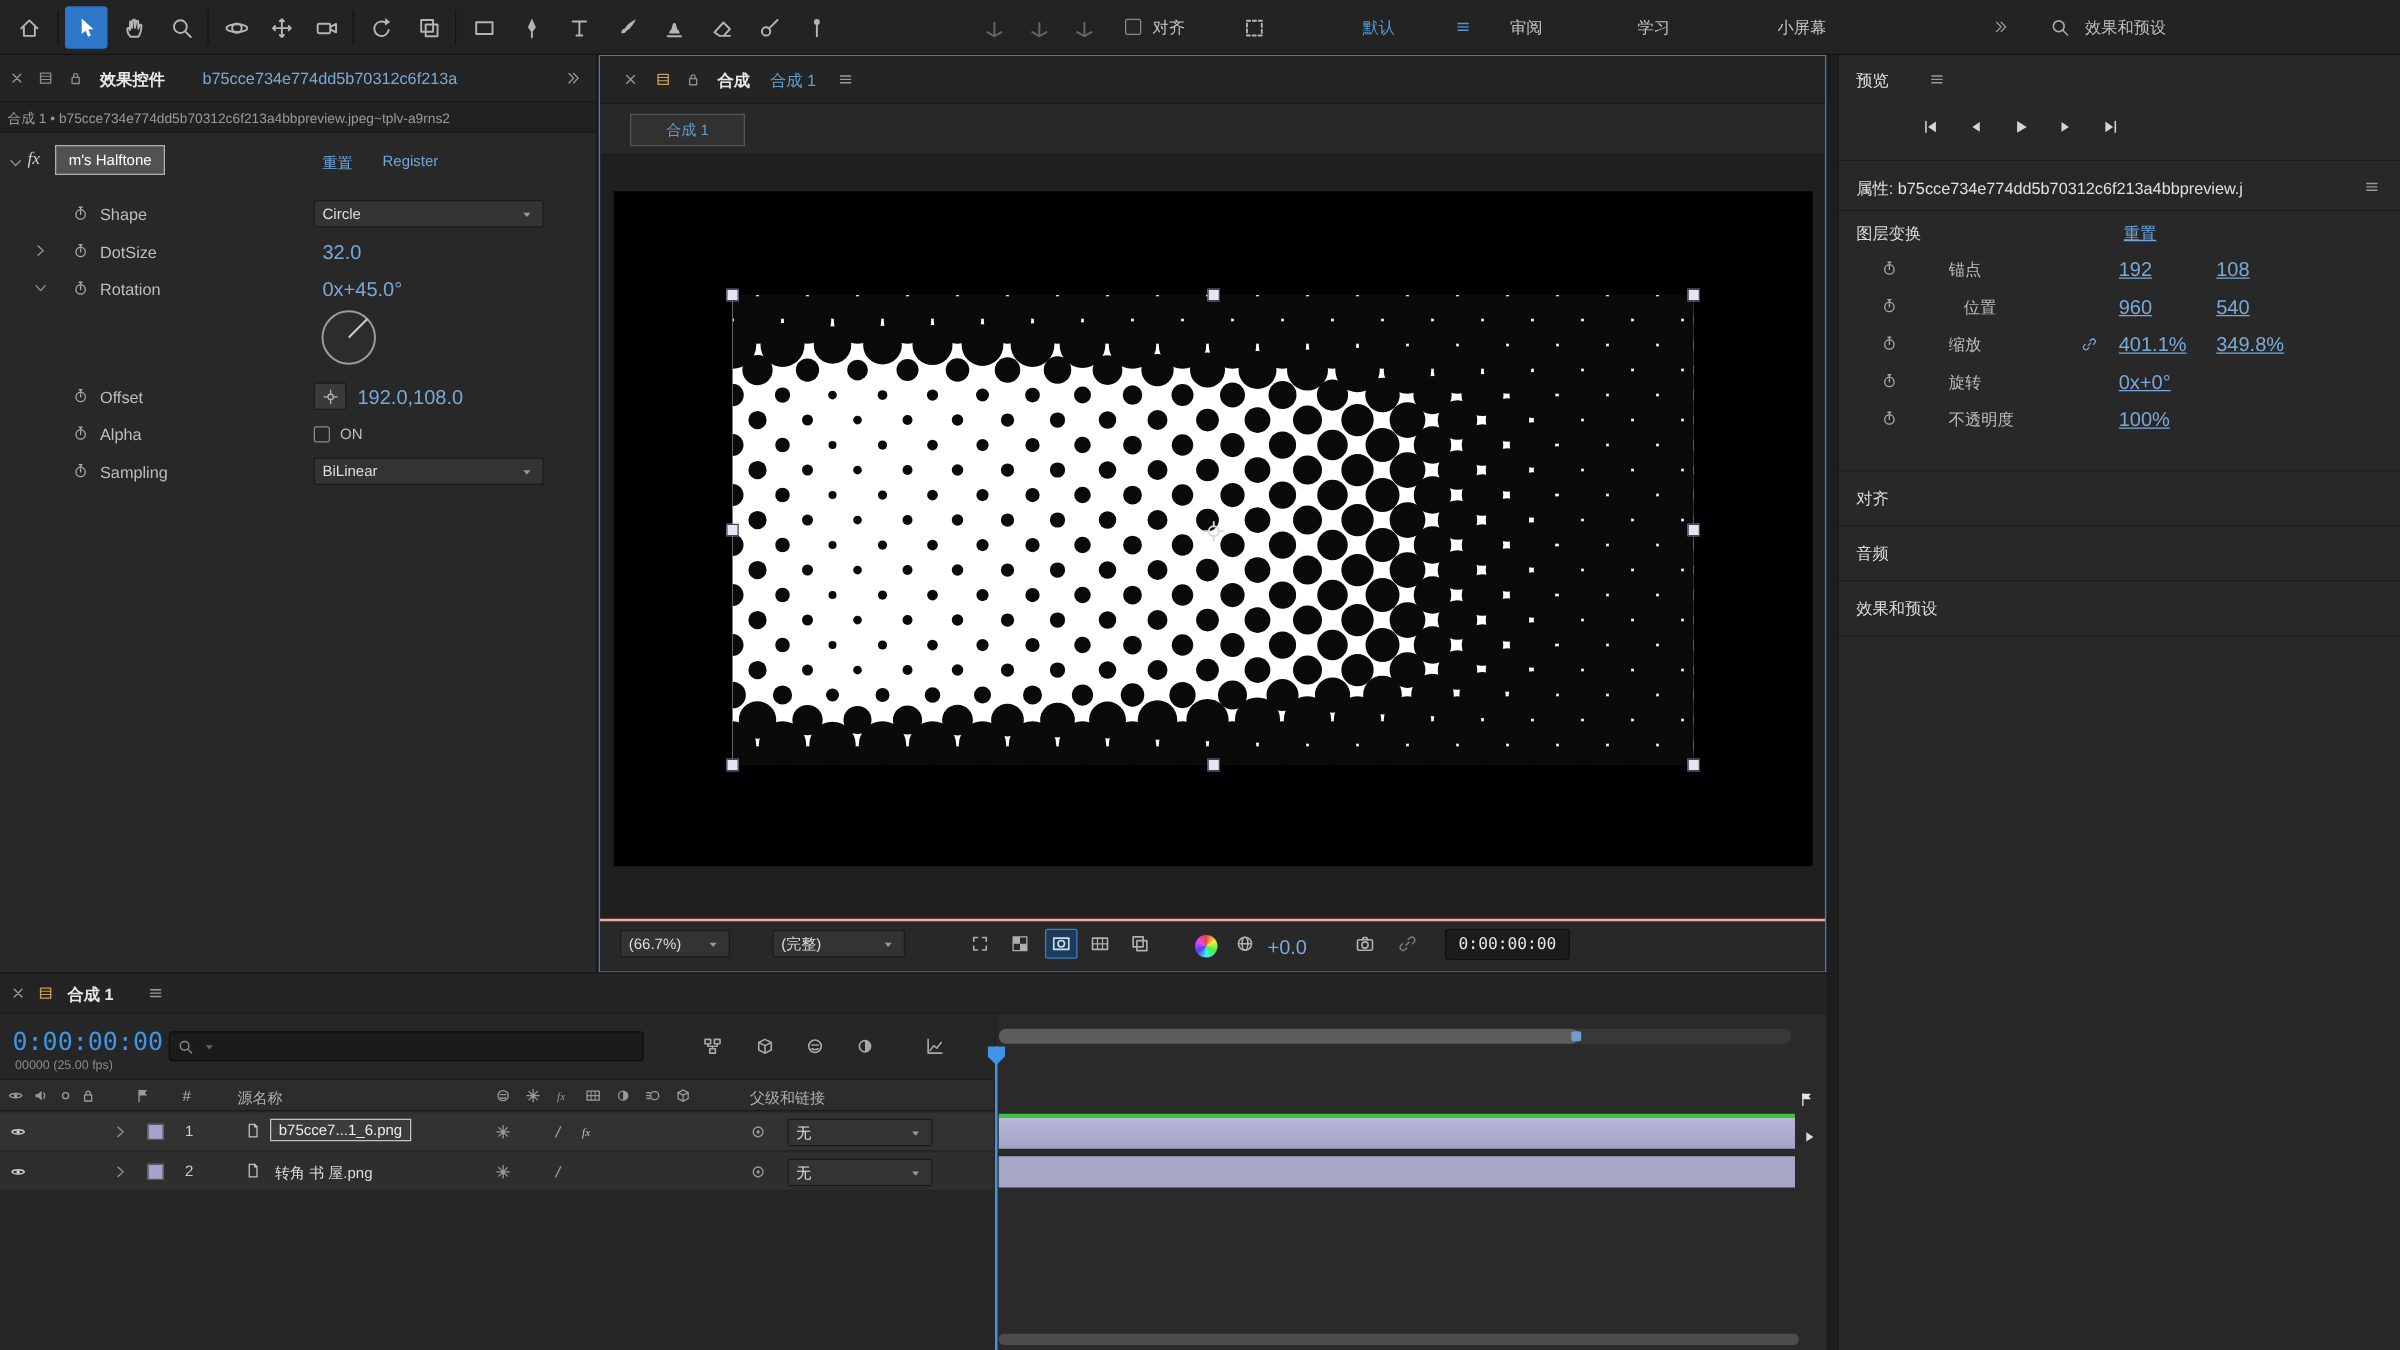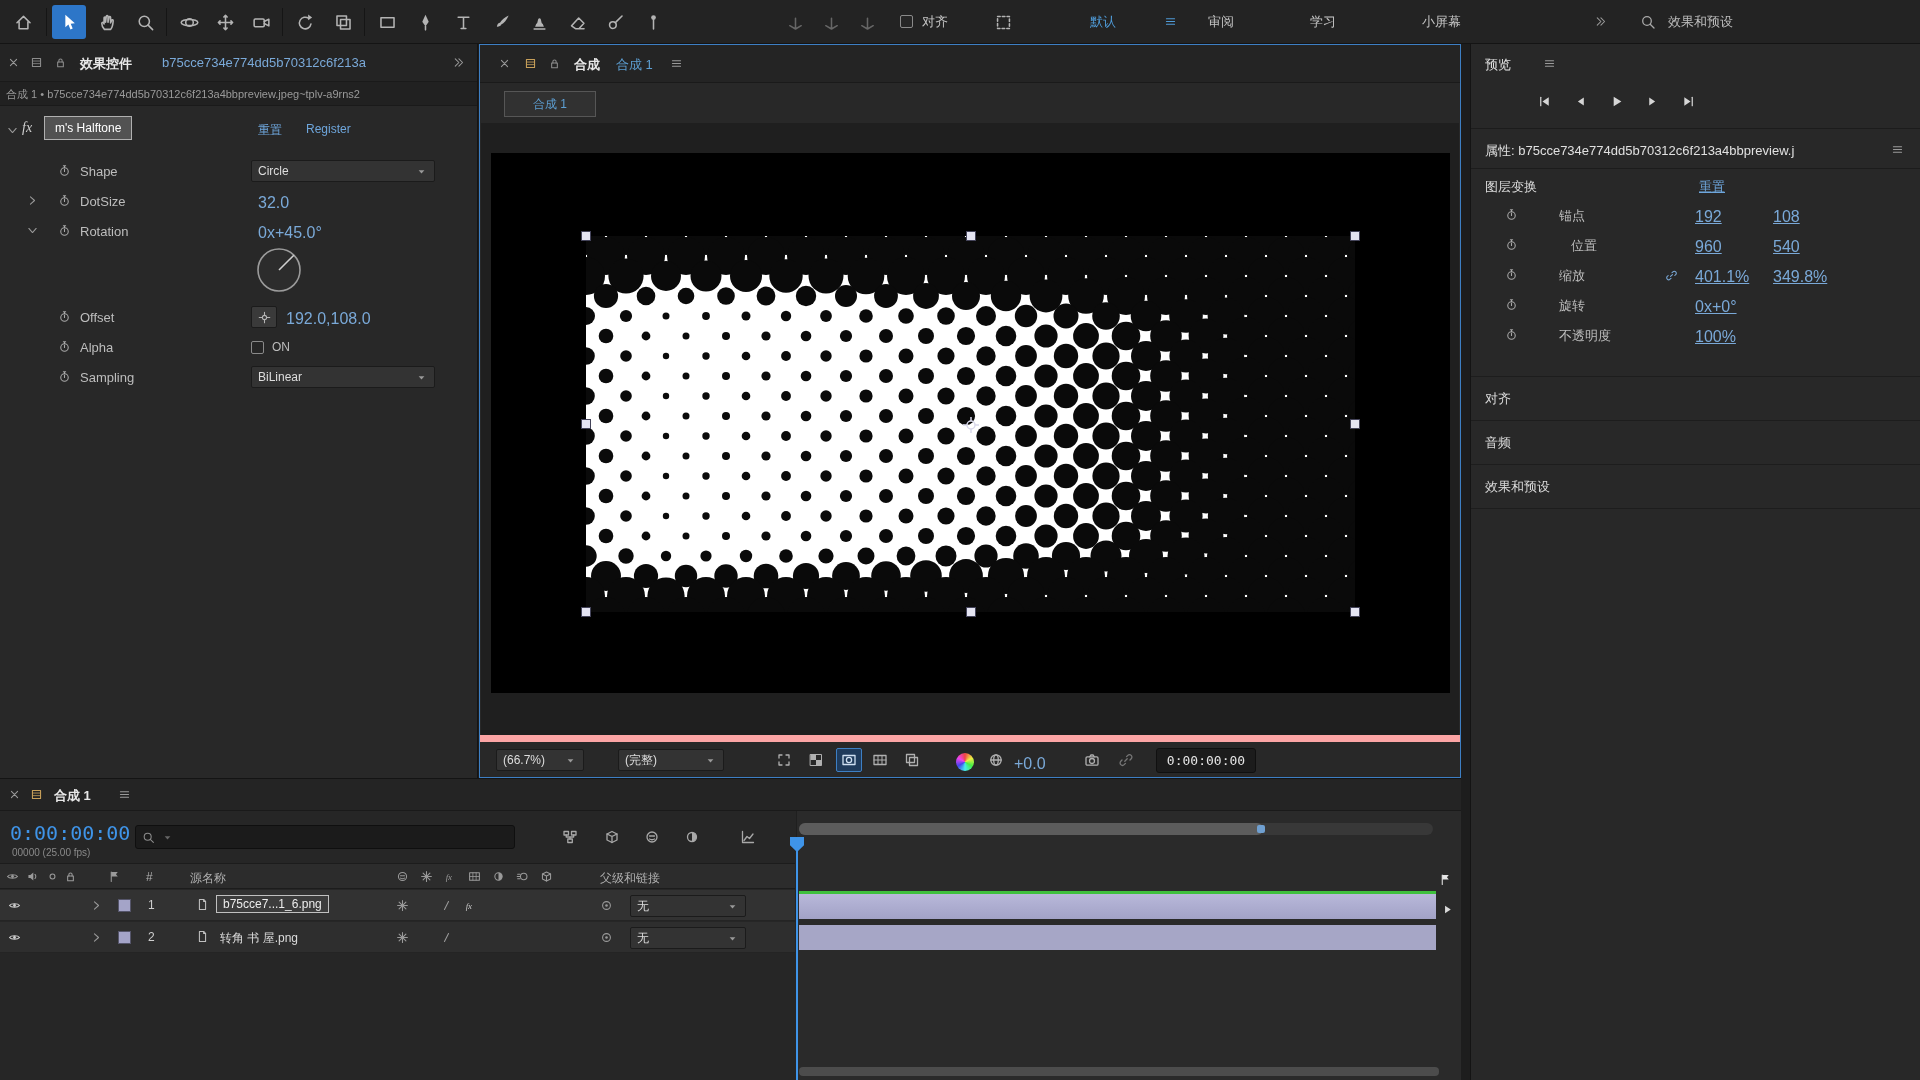--- a/index.html
+++ b/index.html
@@ -811,21 +811,21 @@
     <div class="handle" style="left:859px;top:266px"></div>
     <div class="handle" style="left:90px;top:454px"></div>
     <div class="handle" style="left:475px;top:454px"></div>
     <div class="handle" style="left:859px;top:454px"></div>
     <svg width="20" height="20" style="position:absolute;left:470px;top:262px">
       <circle cx="10" cy="10" r="4" fill="none" stroke="#d8d8ea" stroke-width="1.5"></circle>
       <path d="M10 2v4M10 14v4M2 10h4M14 10h4" stroke="#d8d8ea" stroke-width="1.5"></path>
     </svg>
   </div>
 
-  <div style="position:absolute;left:0;top:690px;right:0;height:42px;border-top:7px solid #fca5a5;background:#282828">
+  <div style="position:absolute;left:0;top:690px;right:0;height:42px;border-top:2px solid #fca5a5;background:#282828">
     <div class="dd" style="left:16px;top:7px;width:88px">
       <span>(66.7%)</span>
       <i class="ic sm">
             <svg viewBox="0 0 16 16" fill="none" stroke="currentColor" stroke-width="1.3" stroke-linecap="round" stroke-linejoin="round">
               <path fill="currentColor" stroke="none" d="m4.5 6.5 3.5 4 3.5-4z"></path>
             </svg>
           </i>
     </div>
     <div class="dd" style="left:138px;top:7px;width:106px">
       <span>(完整)</span>

